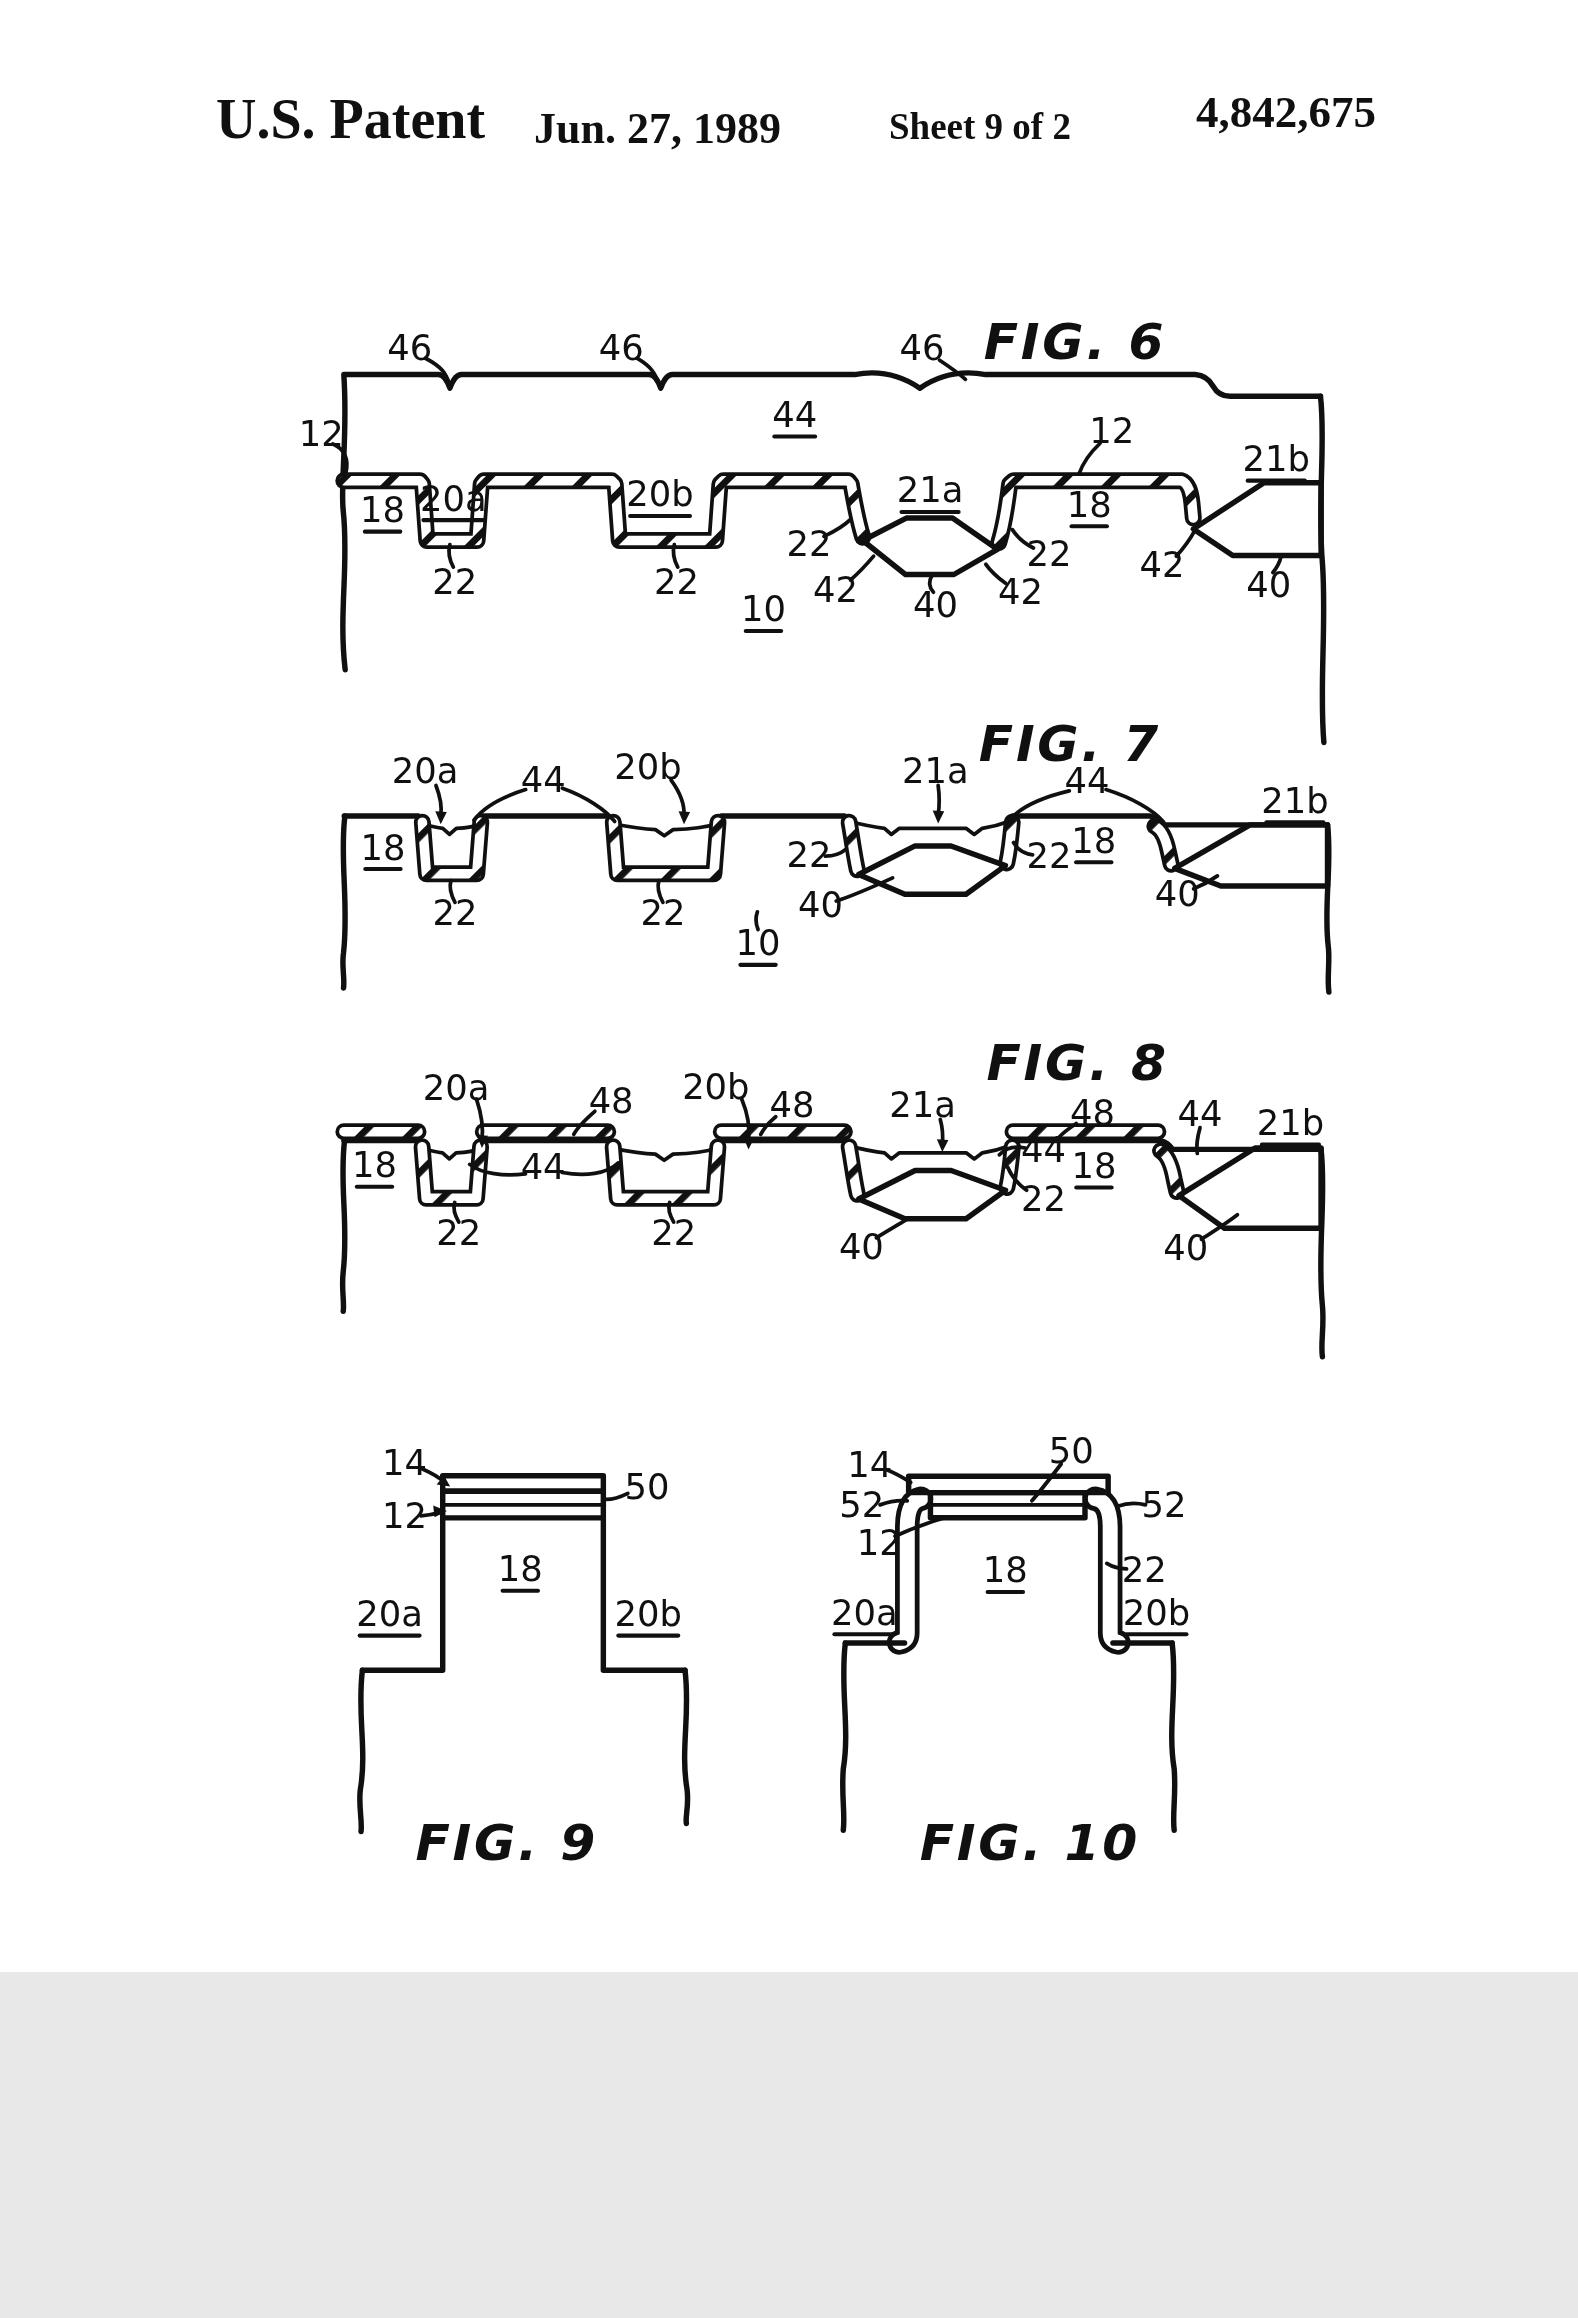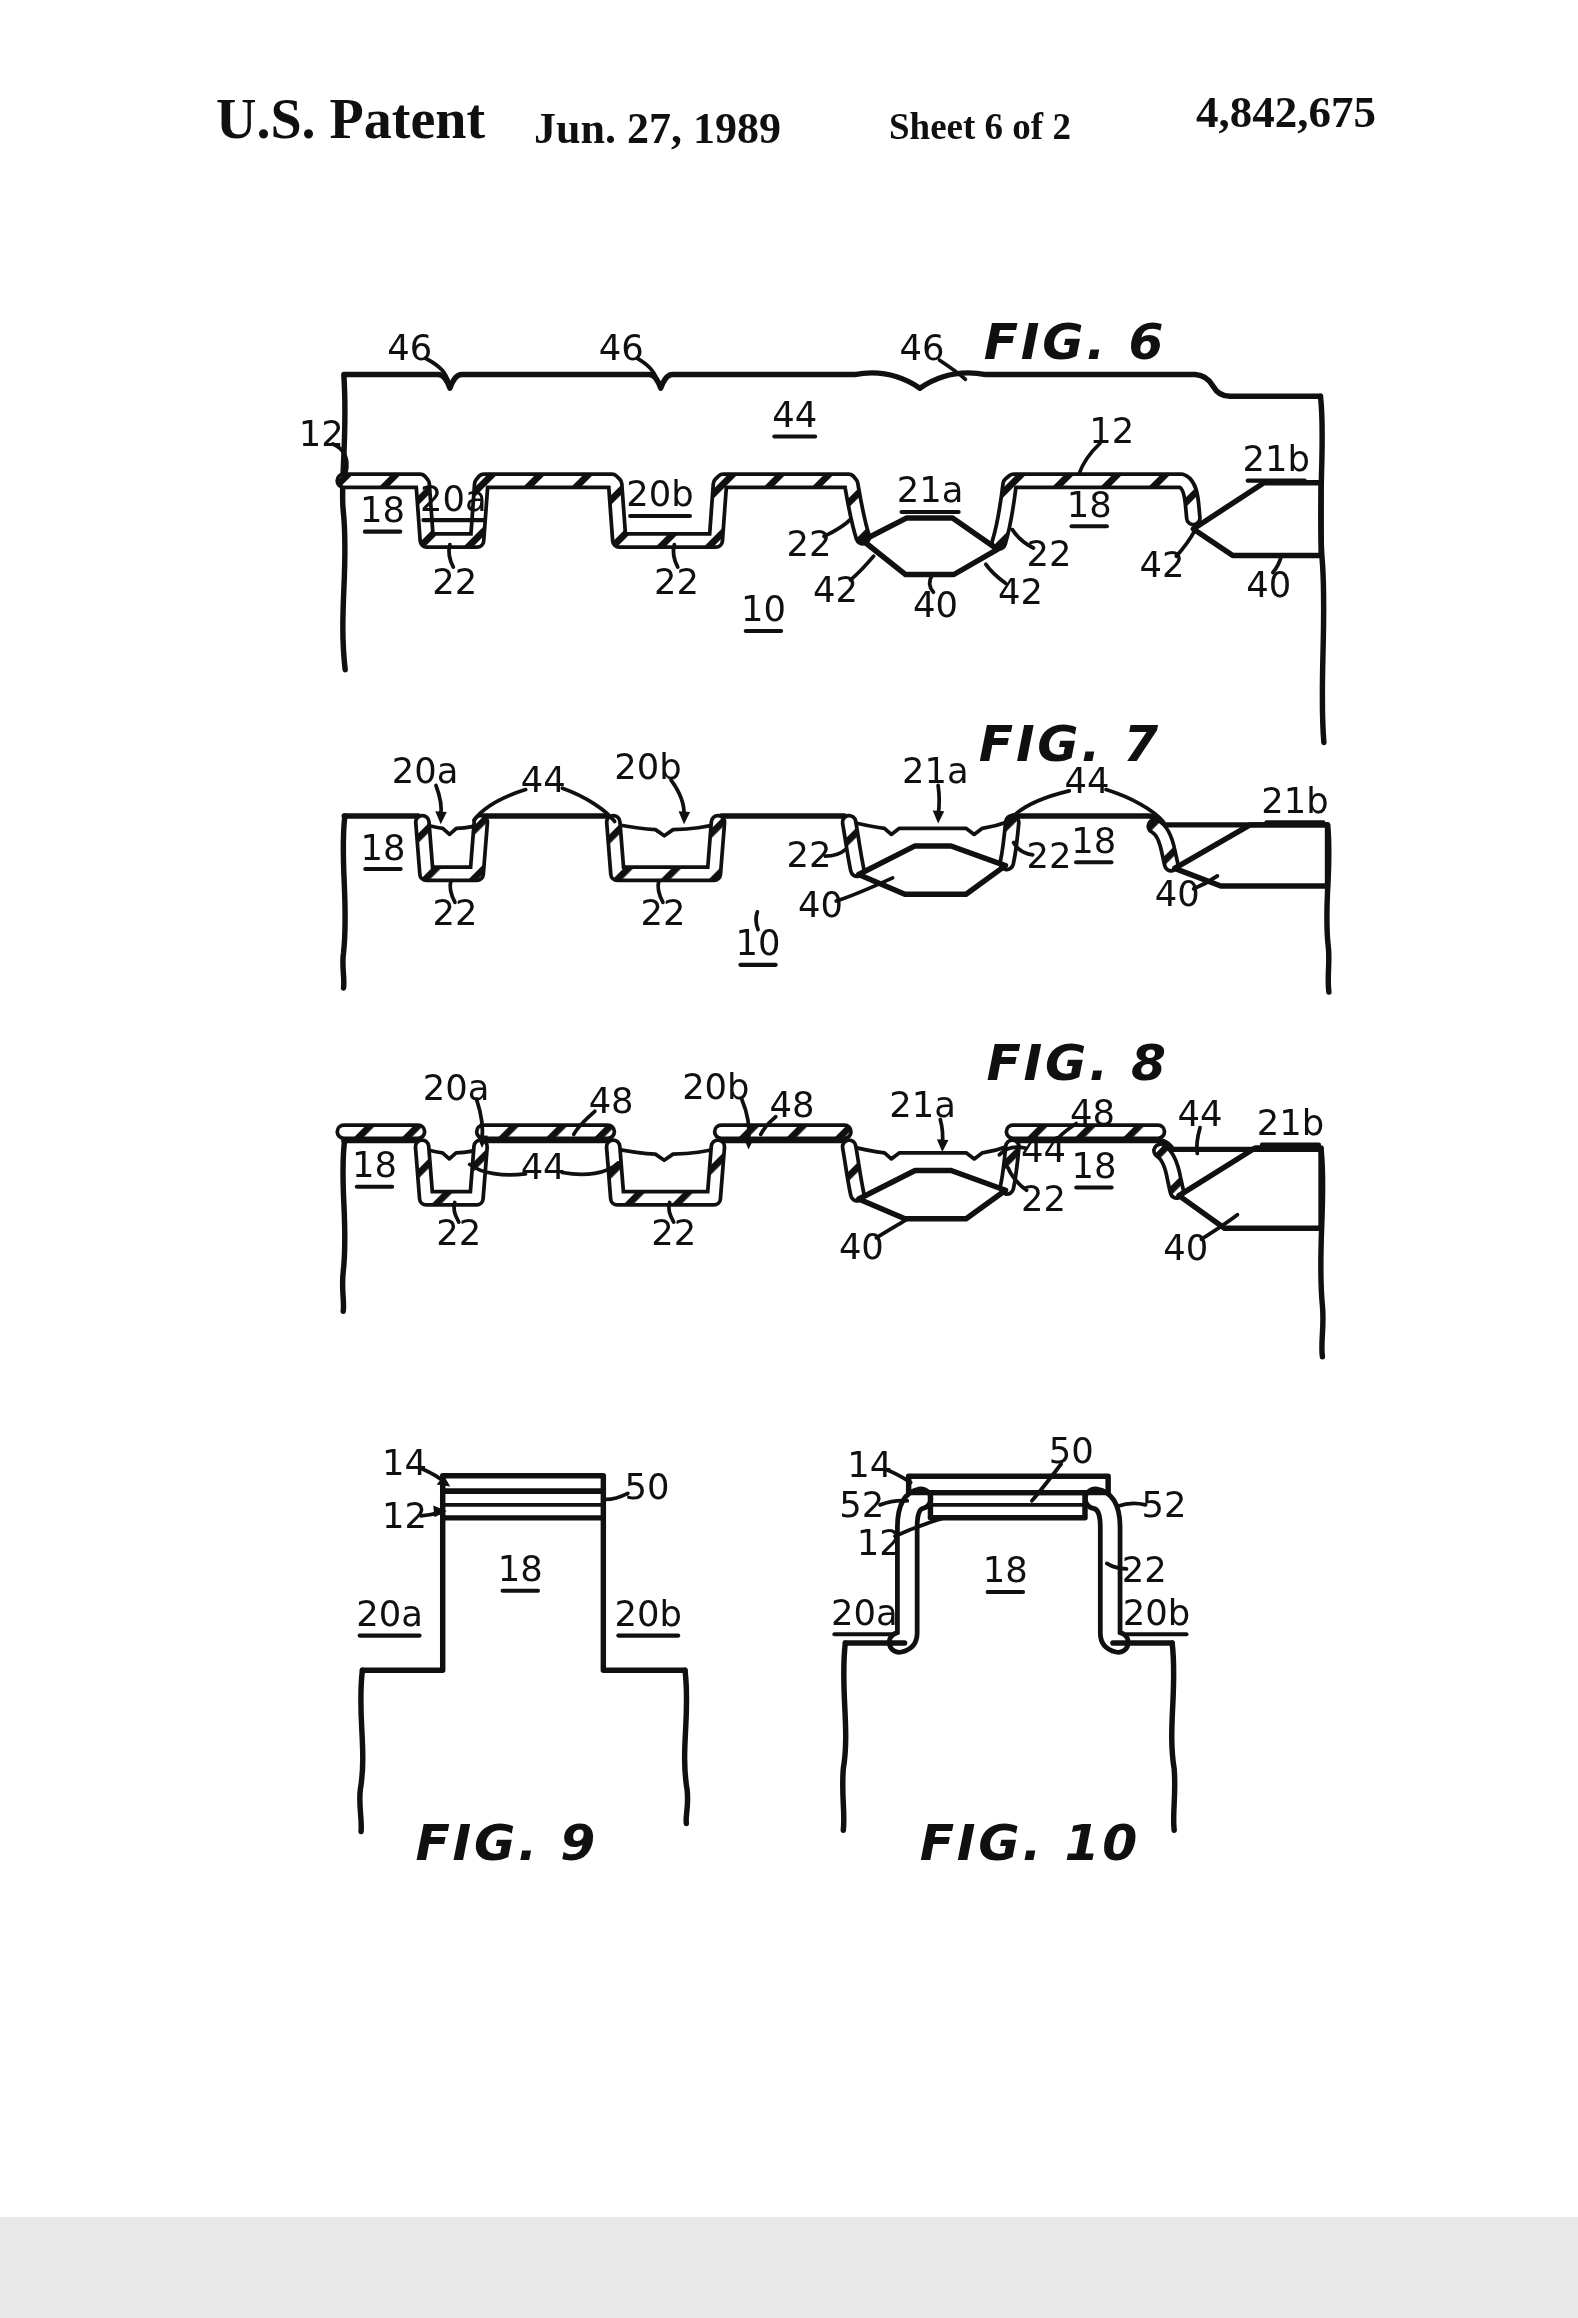--- a/index.html
+++ b/index.html
@@ -1,16 +1,16 @@
 <!DOCTYPE html>
 <html style="font-size:11px"><head>
 <meta charset="utf-8">
 <style>
   html,body{margin:0;padding:0;background:#e8e8e8;}
-  .page{position:relative;width:1578px;height:2217px;background:#ffffff;overflow:hidden;
+  .page{position:relative;width:1578px;height:1972px;background:#ffffff;overflow:hidden;
         font-family:"DejaVu Sans",sans-serif;color:#101010;}
   .hdr{position:absolute;white-space:nowrap;font-family:"Liberation Serif",serif;font-weight:bold;}
   .hdr-title{left:216px;top:87px;font-size:56px;}
   .hdr-date{left:534px;top:103px;font-size:44px;}
   .hdr-sheet{left:889px;top:105px;font-size:37px;font-weight:600;}
   .hdr-num{left:1196px;top:86px;font-size:45px;}
   svg{position:absolute;overflow:visible;}
   svg text{font-family:"DejaVu Sans",sans-serif;font-size:52px;fill:#101010;text-anchor:middle;}
   svg text.fig-title{font-size:74px;font-style:italic;font-weight:bold;letter-spacing:4px;}
   .ol{fill:none;stroke:#101010;stroke-width:8;stroke-linejoin:round;stroke-linecap:round;}
@@ -20,21 +20,21 @@
   .ul{stroke:#101010;stroke-width:6;stroke-linecap:round;}
   .ah{fill:#101010;stroke:none;}
 </style>
 </head>
 <body>
 
 <div class="page">
 
   <div class="hdr hdr-title">U.S. Patent</div>
   <div class="hdr hdr-date">Jun. 27, 1989</div>
-  <div class="hdr hdr-sheet">Sheet 6 of 2</div>
+  <div class="hdr hdr-sheet">Sheet 9 of 2</div>
   <div class="hdr hdr-num">4,842,675</div>
 
   <svg style="left:286px;top:299px" width="1061" height="449" viewBox="420 440 1560 660">
     <defs>
       <pattern id="lt6" width="50" height="50" patternUnits="userSpaceOnUse" patternTransform="rotate(45)">
         <rect width="50" height="50" fill="#ffffff"></rect>
           <rect width="10" height="50" fill="#101010"></rect>
       </pattern>
       <pattern id="hb6" width="38" height="38" patternUnits="userSpaceOnUse" patternTransform="rotate(45)">
         <rect width="38" height="38" fill="#ffffff"></rect>

